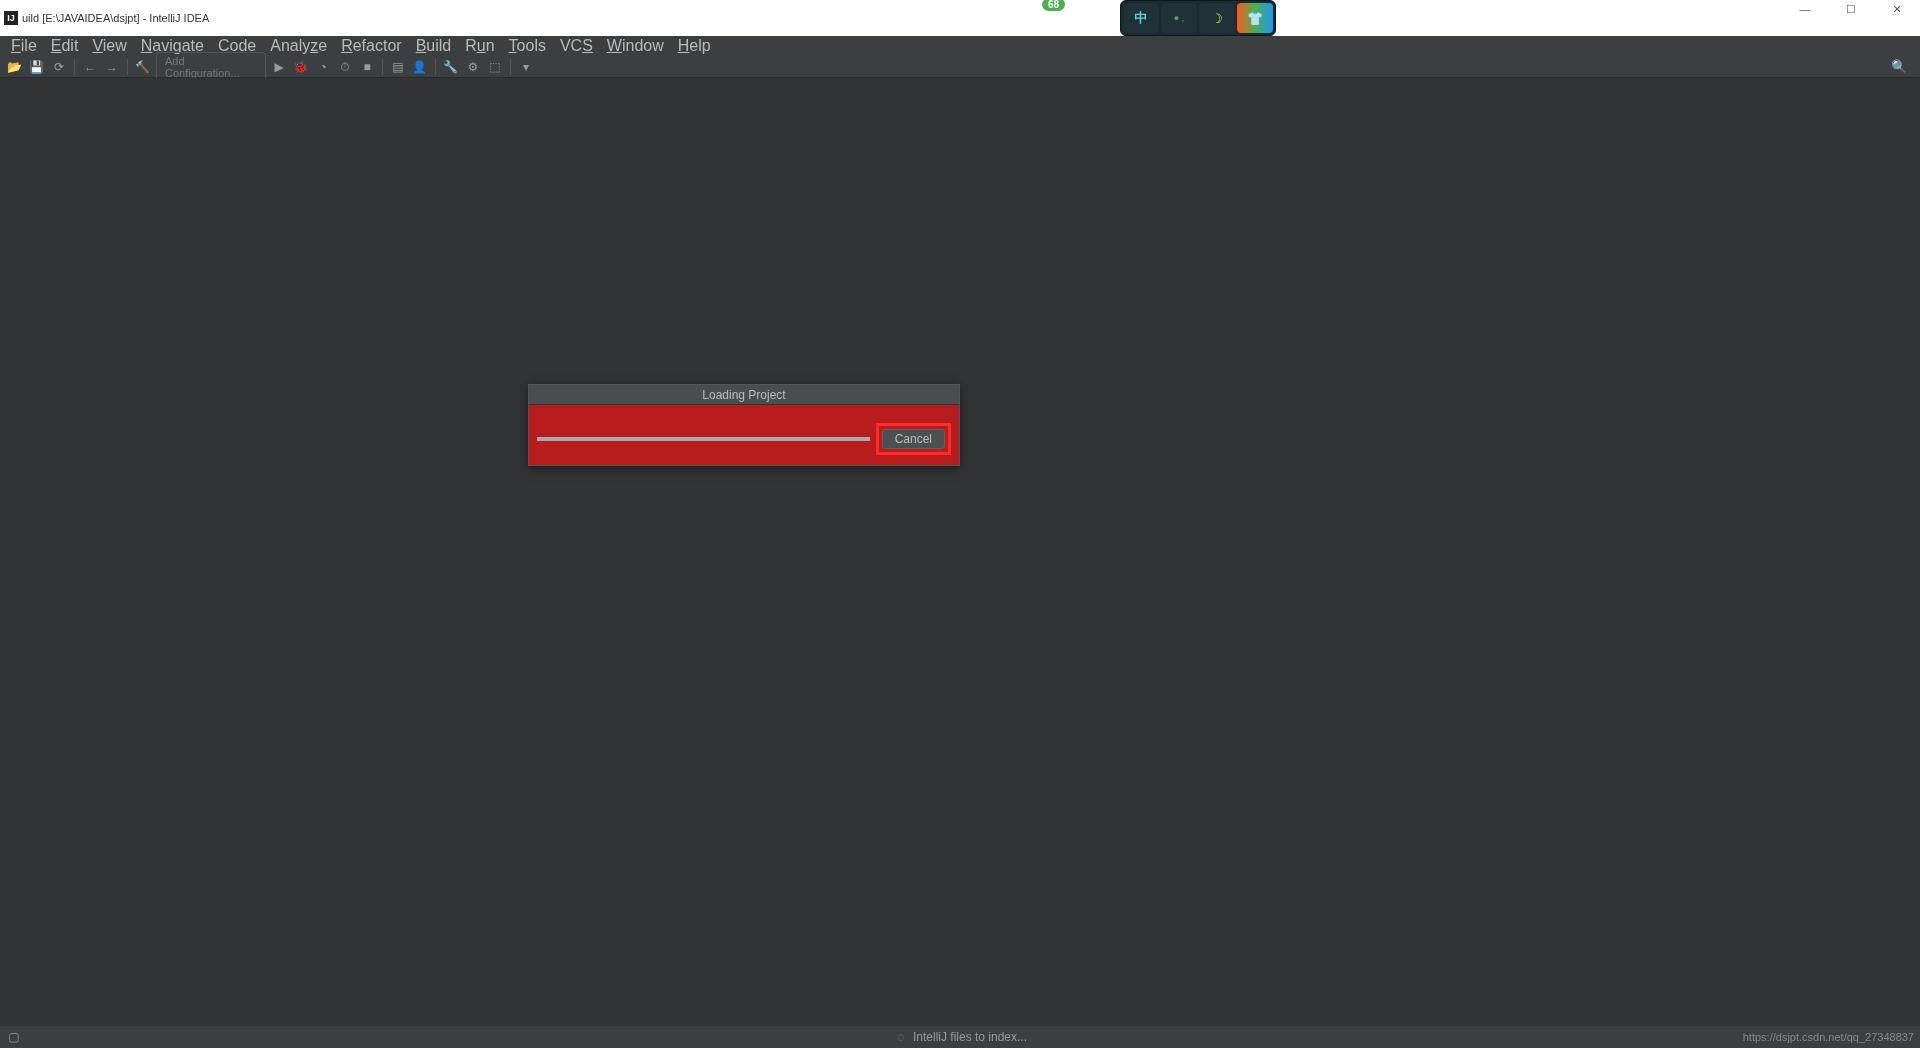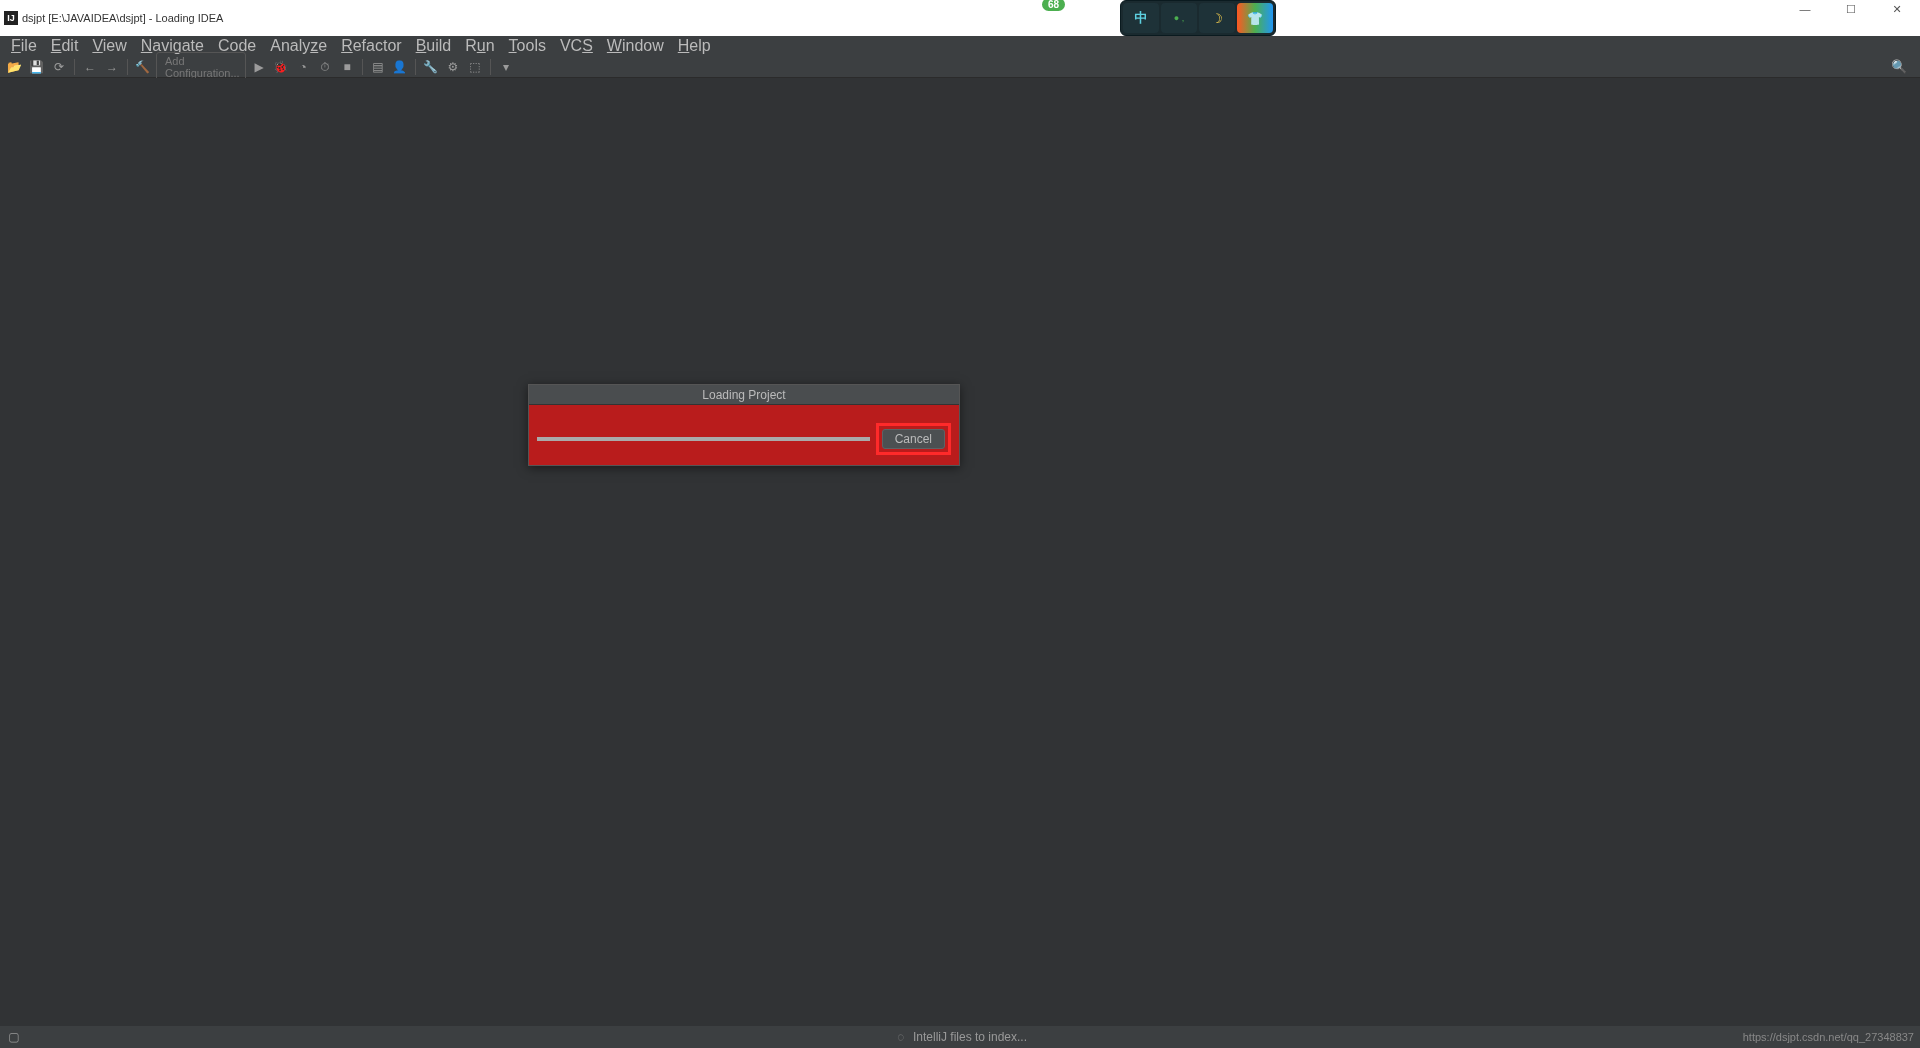--- a/index.html
+++ b/index.html
@@ -13,21 +13,21 @@
 
   
   .menubar { height: 20px; background: #3c3f41; display: flex; align-items: center; padding-left: 4px; color: #bbb; font-size: 16px; }
   .menubar .menu-item { padding: 2px 7px; cursor: default; }
   .menubar .menu-item .mn { text-decoration: underline; }
 
   
   .toolbar { height: 22px; background: #3c3f41; border-bottom: 1px solid #2b2b2b; display: flex; align-items: center; padding: 0 6px; gap: 4px; color: #999; position: relative; }
   .tool-icon { width: 18px; height: 18px; display: flex; align-items: center; justify-content: center; font-size: 12px; color: #9b9b9b; }
   .tool-sep { width: 1px; height: 16px; background: #555; margin: 0 2px; }
-  .config-box { border: 1px solid #555; border-radius: 3px; padding: 2px 8px; font-size: 11px; color: #777; width: 90px; }
+  .config-box { border: 1px solid #555; border-radius: 3px; padding: 2px 8px; font-size: 11px; color: #777; width: 110px; }
   .toolbar .search-icon { position: absolute; right: 12px; color: #aaa; font-size: 13px; }
 
   
   .main { height: 950px; background: #313335; position: relative; }
 
   
   .dialog { position: absolute; left: 528px; top: 306px; width: 432px; background: #b91c1c; border: 1px solid #555; box-shadow: 0 2px 10px rgba(0,0,0,0.5); }
   .dialog-title { height: 20px; background: #4a4d4f; display: flex; align-items: center; justify-content: center; color: #bbb; font-size: 12px; border-bottom: 1px solid #333; }
   .dialog-body { padding: 18px 8px 10px 8px; display: flex; align-items: center; gap: 6px; }
   .progress { flex: 1; height: 4px; background: #555; position: relative; overflow: hidden; }
@@ -48,21 +48,21 @@
   .ime-btn.ch { color: #5dd0e0; font-weight: bold; }
   .ime-btn.punct { color: #4caf50; font-size: 9px; }
   .ime-btn.moon { color: #ffd54f; }
   .ime-btn.shirt { background: linear-gradient(to right, #ff5722, #4caf50, #2196f3); }
 </style>
 </head>
 <body>
 
 <div class="titlebar">
   <span class="app-icon">IJ</span>
-  <span>dsjpt [E:\JAVAIDEA\dsjpt] - Loading IDEA</span>
+  <span>uild [E:\JAVAIDEA\dsjpt] - IntelliJ IDEA</span>
   <div class="window-controls">
     <span>—</span>
     <span>☐</span>
     <span>✕</span>
   </div>
 </div>
 
 <div class="badge68">68</div>
 <div class="ime-panel">
   <div class="ime-btn ch">中</div>

